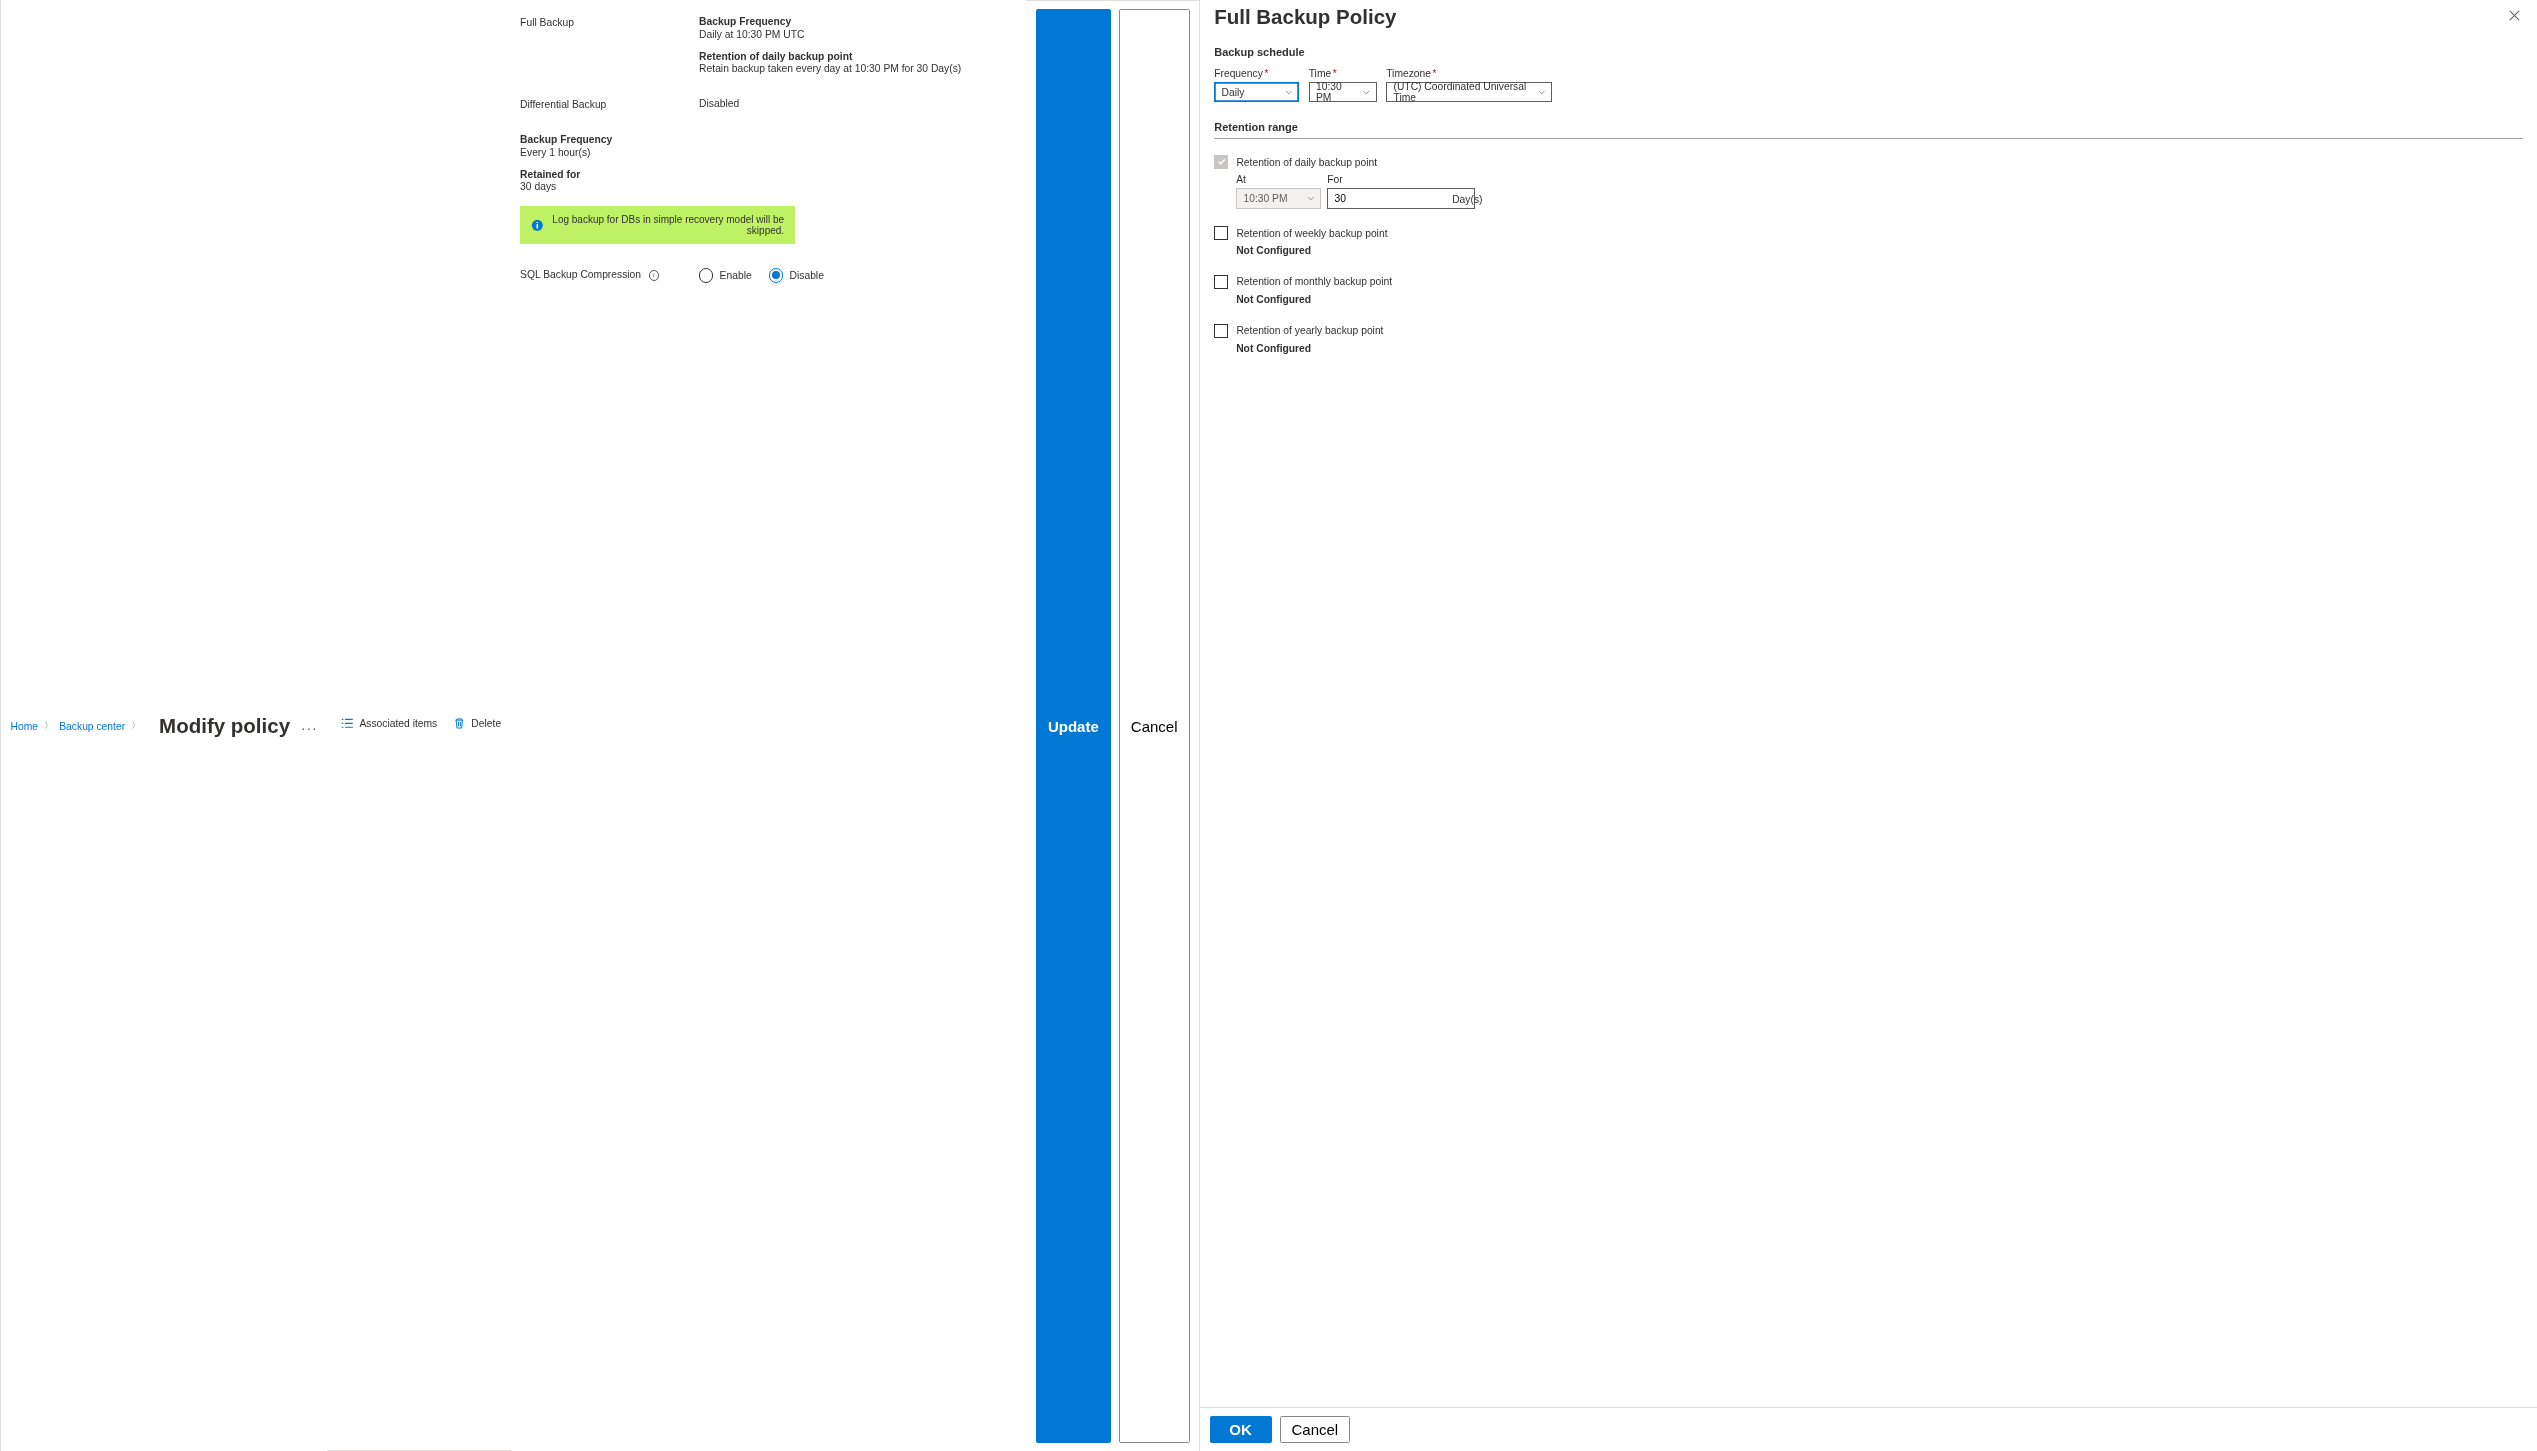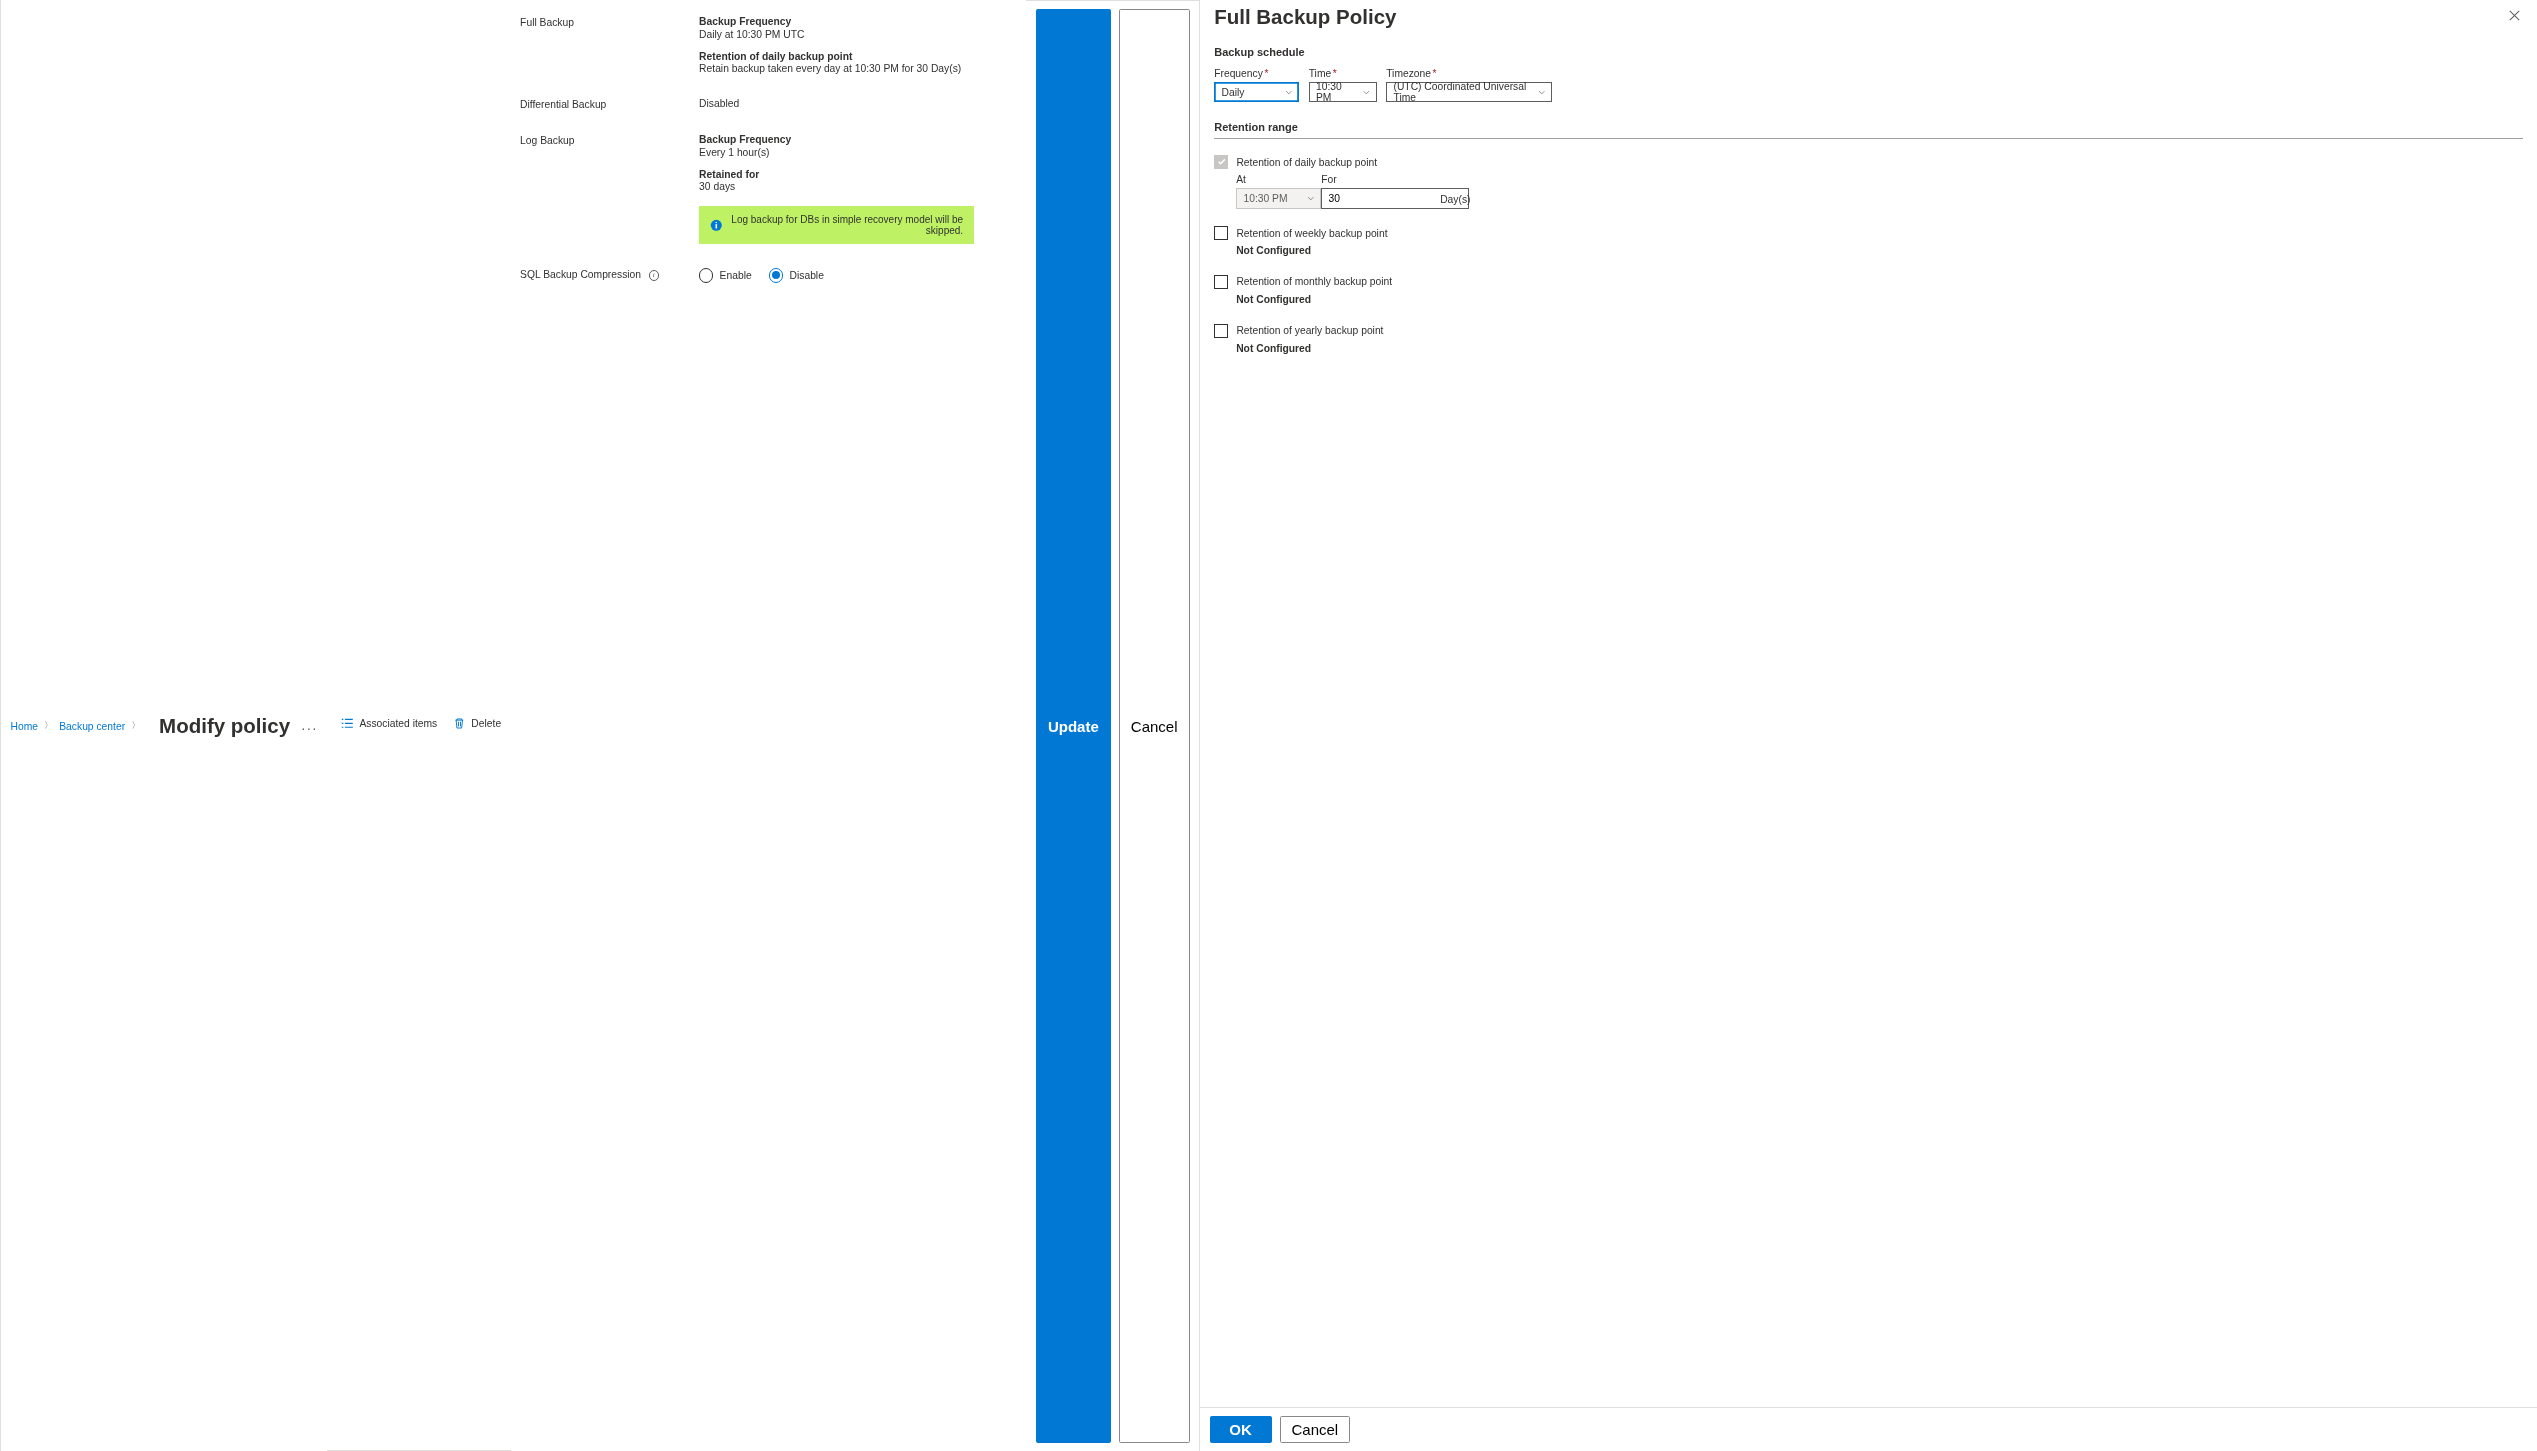--- a/index.html
+++ b/index.html
@@ -259,21 +259,21 @@
     background: #c8c6c4;
     border-color: #c8c6c4;
   }
   .checkbox svg { width: 9.5px; height: 9.5px; }
   .retention-sub {
     margin-left: 22px;
     margin-bottom: 17.4px;
   }
   .retention-sub .sub-row {
     display: flex;
-    gap: 0;
+    gap: 6px;
     align-items: flex-end;
   }
   .retention-sub .sub-field label {
     display: block;
     font-size: 10.3px;
     margin-bottom: 3.2px;
   }
   .retention-sub .days-suffix {
     font-size: 10.3px;
     padding-bottom: 3.2px;
@@ -329,21 +329,20 @@
     </div>
 
     <div class="section-row">
       <div class="section-label">Differential Backup</div>
       <div class="section-body">
         <div class="text">Disabled</div>
       </div>
     </div>
 
     <div class="section-row">
-      <div class="section-label">Log Backup</div>
       <div class="section-body">
         <div class="heading">Backup Frequency</div>
         <div class="text">Every 1 hour(s)</div>
         <div class="heading">Retained for</div>
         <div class="text">30 days</div>
         <div class="info-box">
           <svg width="12.6" height="12.6" viewBox="0 0 16 16">
             <circle cx="8" cy="8" r="7" fill="#0078d4"></circle>
             <circle cx="8" cy="4.5" r="1" fill="#fff"></circle>
             <rect x="7" y="6.5" width="2" height="5.5" fill="#fff"></rect>

